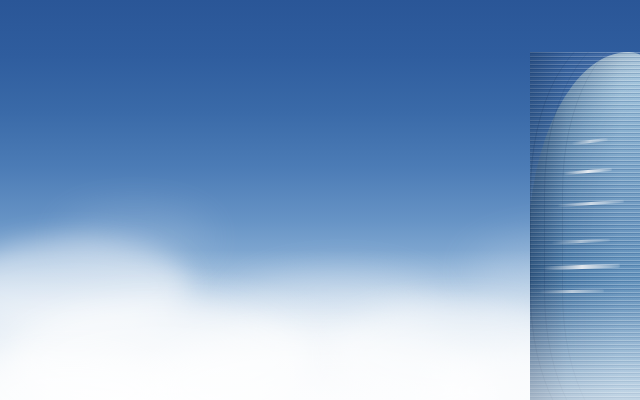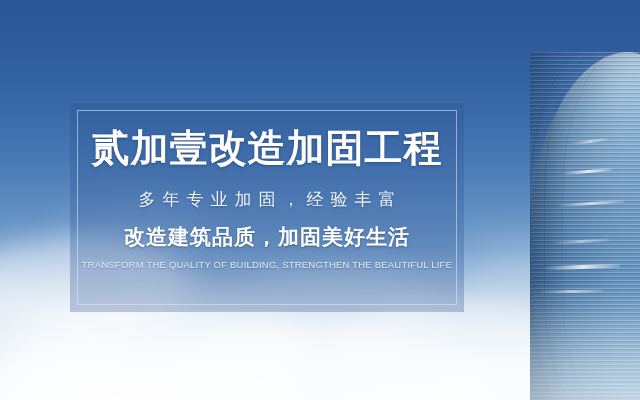--- a/index.html
+++ b/index.html
@@ -250,23 +250,14 @@
       <div class="glint g1"></div>
       <div class="glint g2"></div>
       <div class="glint g3"></div>
       <div class="glint g4"></div>
       <div class="glint g5"></div>
       <div class="bldg-shade"></div>
       <div class="bldg-fog"></div>
     </div>
   </div>
 
-  <div class="panel">
-    <div class="panel-inner"></div>
-    <div class="content">
-      <div class="title">贰加壹改造加固工程</div>
-      <div class="sub1">多年专业加固，经验丰富</div>
-      <div class="sub2">改造建筑品质，加固美好生活</div>
-      <div class="sub-en">TRANSFORM THE QUALITY OF BUILDING, STRENGTHEN THE BEAUTIFUL LIFE</div>
-    </div>
-  </div>
 
 </div>
 
 </body></html>

